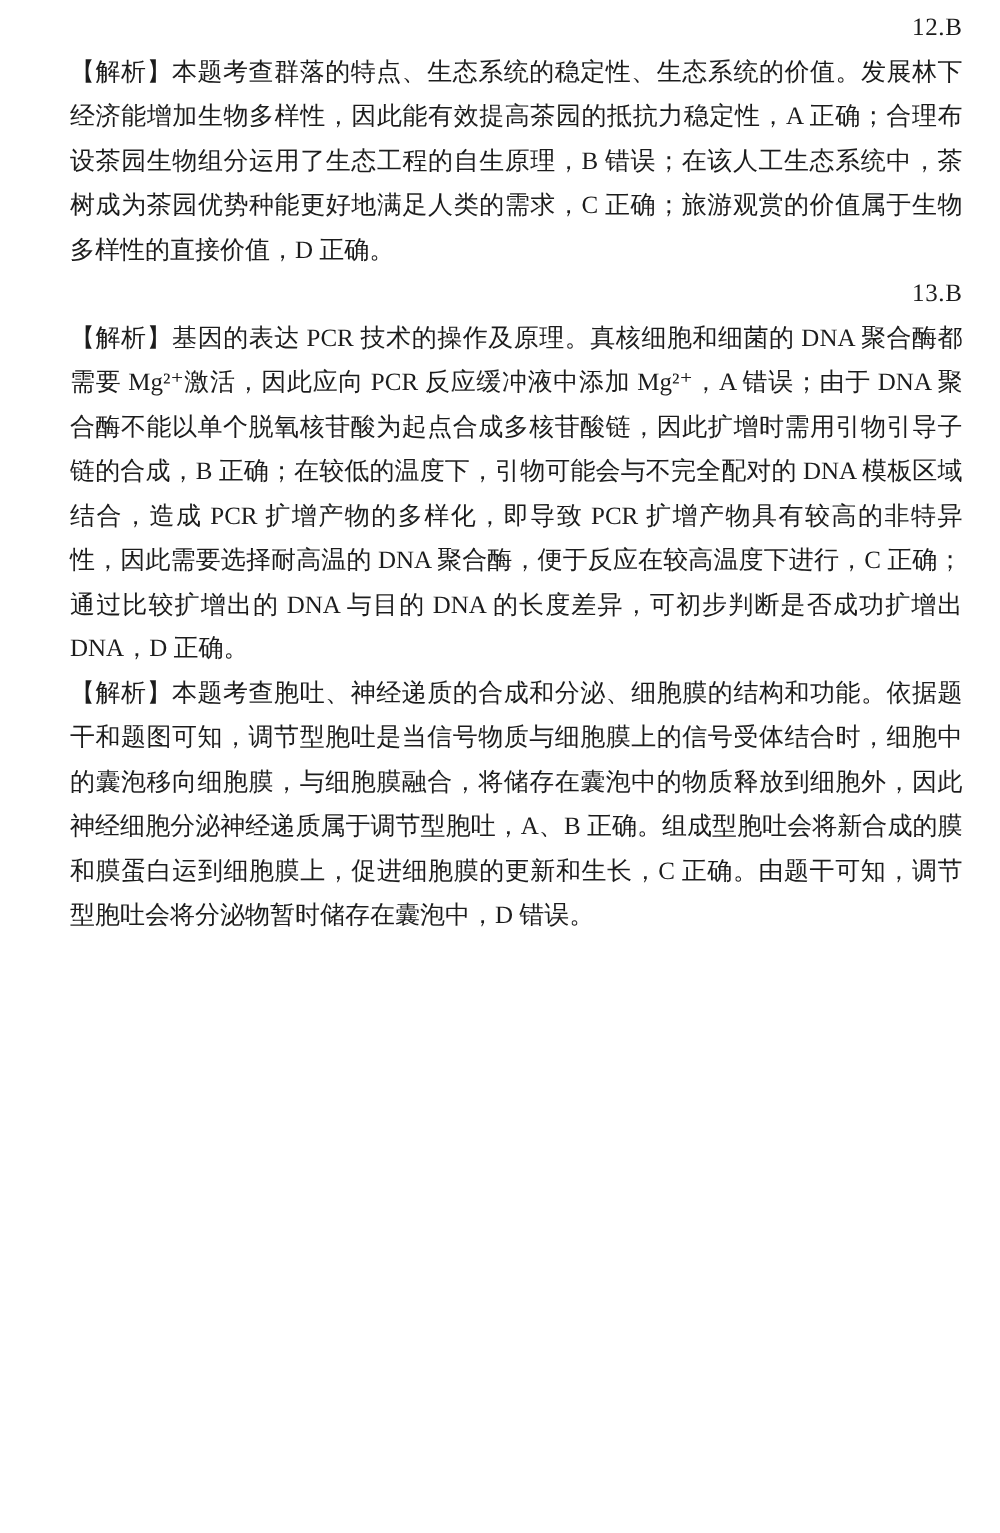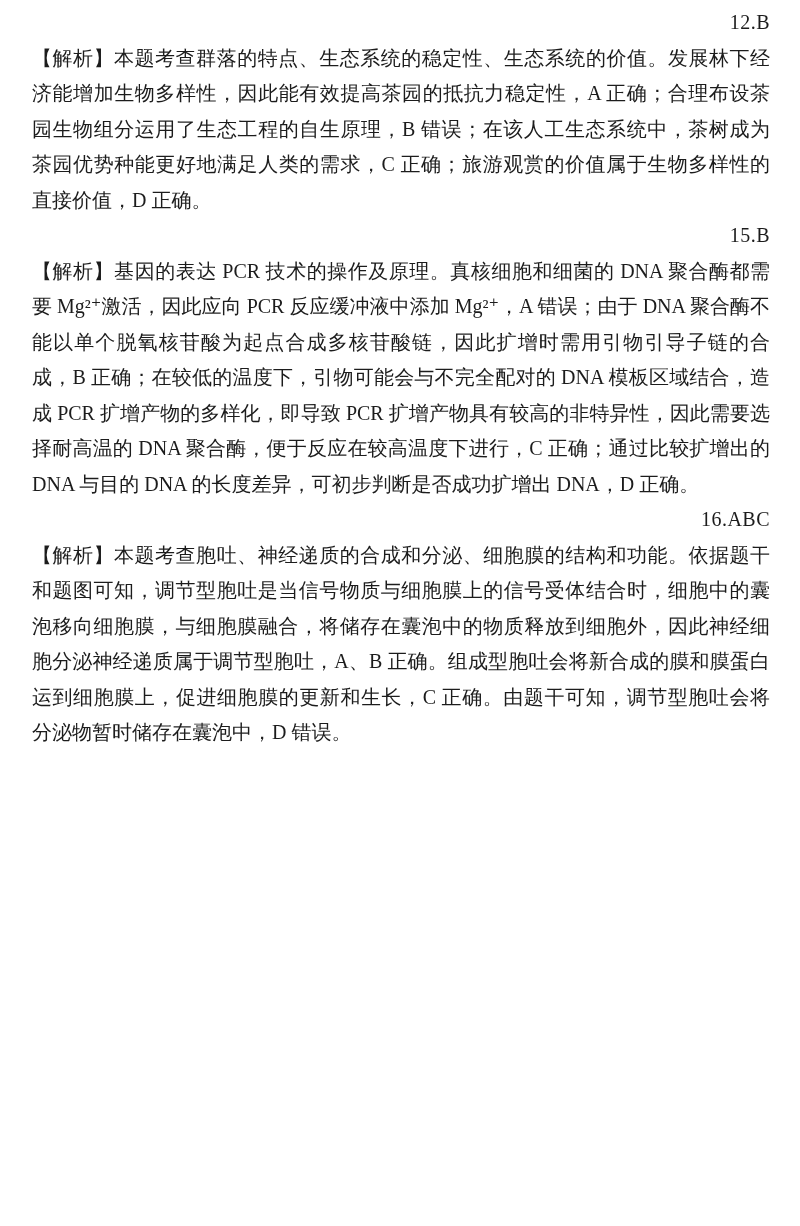--- a/index.html
+++ b/index.html
@@ -29,41 +29,41 @@
   .answer-number {
     text-align: right;
     letter-spacing: 0.5px;
     white-space: nowrap;
   }
   .analysis-text {
     text-align: justify;
     text-justify: inter-character;
     word-break: normal;
     overflow-wrap: break-word;
+    margin-left: 24px;
   }
 </style>
 </head>
 <body>
 
 <div class="page">
 
   <div class="section">
     <div class="answer-number">12.B</div>
     <div class="analysis-text">【解析】本题考查群落的特点、生态系统的稳定性、生态系统的价值。发展林下经济能增加生物多样性，因此能有效提高茶园的抵抗力稳定性，A 正确；合理布设茶园生物组分运用了生态工程的自生原理，B 错误；在该人工生态系统中，茶树成为茶园优势种能更好地满足人类的需求，C 正确；旅游观赏的价值属于生物多样性的直接价值，D 正确。</div>
   </div>
 
   <div class="section">
   </div>
 
   <div class="section">
-    <div class="answer-number">15.B</div>
+    <div class="answer-number">13.B</div>
   </div>
 
   <div class="section">
     <div class="analysis-text">【解析】基因的表达 PCR 技术的操作及原理。真核细胞和细菌的 DNA 聚合酶都需要 Mg²⁺激活，因此应向 PCR 反应缓冲液中添加 Mg²⁺，A 错误；由于 DNA 聚合酶不能以单个脱氧核苷酸为起点合成多核苷酸链，因此扩增时需用引物引导子链的合成，B 正确；在较低的温度下，引物可能会与不完全配对的 DNA 模板区域结合，造成 PCR 扩增产物的多样化，即导致 PCR 扩增产物具有较高的非特异性，因此需要选择耐高温的 DNA 聚合酶，便于反应在较高温度下进行，C 正确；通过比较扩增出的 DNA 与目的 DNA 的长度差异，可初步判断是否成功扩增出 DNA，D 正确。</div>
   </div>
 
   <div class="section">
-    <div class="answer-number">16.ABC</div>
     <div class="analysis-text">【解析】本题考查胞吐、神经递质的合成和分泌、细胞膜的结构和功能。依据题干和题图可知，调节型胞吐是当信号物质与细胞膜上的信号受体结合时，细胞中的囊泡移向细胞膜，与细胞膜融合，将储存在囊泡中的物质释放到细胞外，因此神经细胞分泌神经递质属于调节型胞吐，A、B 正确。组成型胞吐会将新合成的膜和膜蛋白运到细胞膜上，促进细胞膜的更新和生长，C 正确。由题干可知，调节型胞吐会将分泌物暂时储存在囊泡中，D 错误。</div>
   </div>
 
 </div>
 
 </body></html>

